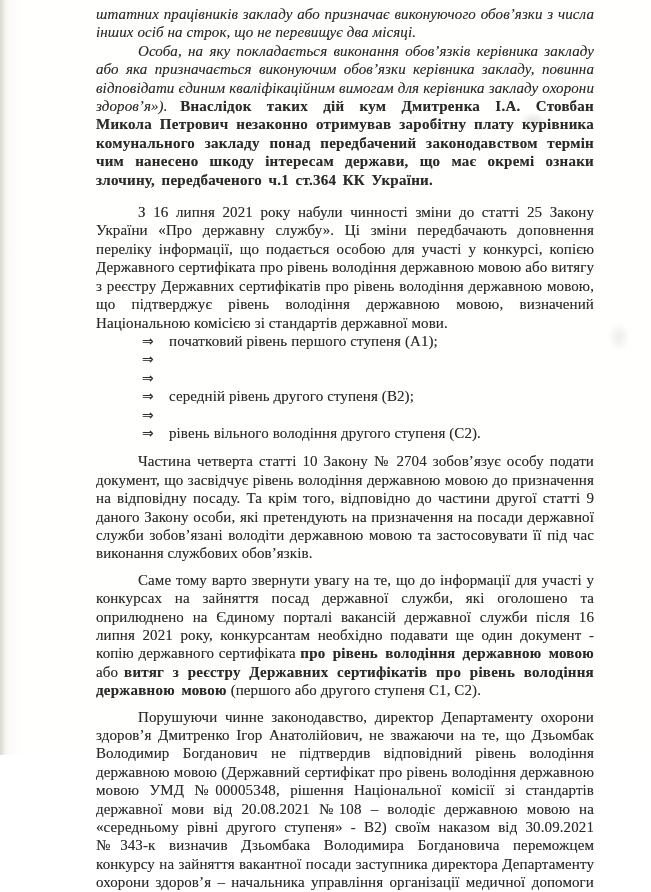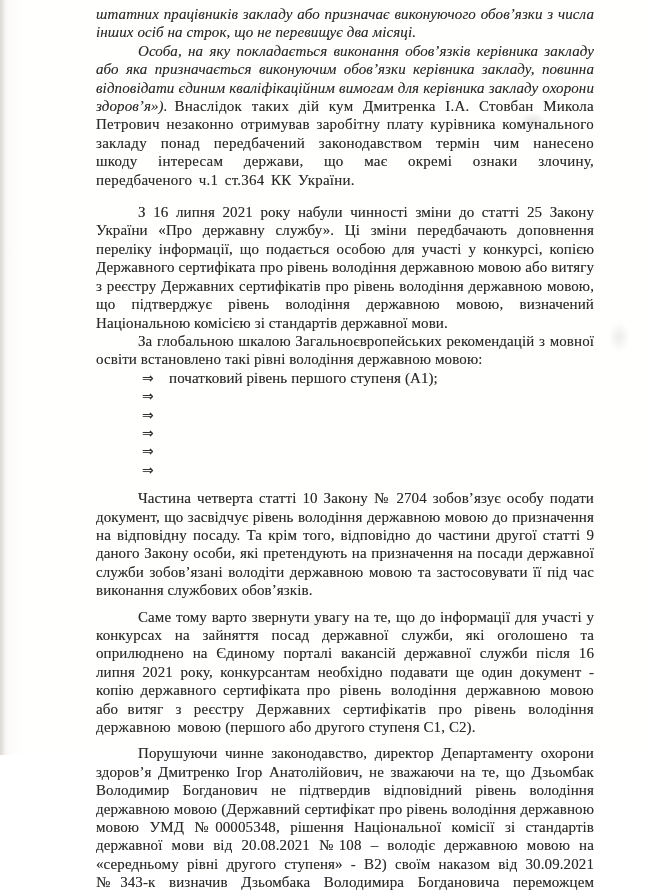--- a/index.html
+++ b/index.html
@@ -44,21 +44,21 @@
     color: #2c2b29;
     text-shadow: 0 0 0.5px rgba(40,40,38,0.45);
     letter-spacing: 0.1px;
   }
   p.para {
     margin: 0;
     padding: 0;
   }
   p.para.indent { text-indent: 42px; }
   .seg-i { font-style: italic; }
-  .seg-b { font-weight: normal; letter-spacing: 0.25px; word-spacing: 2.5px; }
+  .seg-b { font-weight: bold; letter-spacing: 0.25px; word-spacing: 2.5px; }
   .doc-list { margin: 0; padding: 0; }
   .list-row {
     display: flex;
     align-items: baseline;
     padding-left: 46px;
     text-align: left;
   }
   .list-row .marker {
     width: 27px;
     flex: 0 0 27px;
@@ -72,39 +72,40 @@
 
 <div class="page">
   <div class="scan-edge"></div>
   <div class="smudge s1"></div>
   <div class="smudge s2"></div>
   <div class="smudge s3"></div>
   <div class="doc-body">
       <p class="para"><span class="seg-i">штатних працівників закладу або призначає виконуючого обов’язки з числа інших осіб на строк, що не перевищує два місяці.</span></p>
       <p class="para indent"><span class="seg-i">Особа, на яку покладається виконання обов’язків керівника закладу або яка призначається виконуючим обов’язки керівника закладу, повинна відповідати єдиним кваліфікаційним вимогам для керівника закладу охорони здоров’я»). </span><span class="seg-b ">Внаслідок таких дій кум Дмитренка І.А. Стовбан Микола Петрович незаконно отримував заробітну плату курівника комунального закладу понад передбачений законодавством термін чим нанесено шкоду інтересам держави, що має окремі ознаки злочину, передбаченого ч.1 ст.364 КК України.</span></p>
       <p class="para indent" style="margin-top: 14px;"><span class="">З 16 липня 2021 року набули чинності зміни до статті 25 Закону України «Про державну службу». Ці зміни передбачають доповнення переліку інформації, що подається особою для участі у конкурсі, копією Державного сертифіката про рівень володіння державною мовою або витягу з реєстру Державних сертифікатів про рівень володіння державною мовою, що підтверджує рівень володіння державною мовою, визначений Національною комісією зі стандартів державної мови.</span></p>
-      <p class="para indent"><span class="">За глобальною шкалою Загальноєвропейських рекомендацій з мовної освіти встановлено такі рівні володіння державною мовою:</span></p>
       <div class="doc-list">
         <div class="list-row">
           <span class="marker">⇒</span>
           <span>початковий рівень першого ступеня (A1);</span>
         </div>
         <div class="list-row">
           <span class="marker">⇒</span>
         </div>
         <div class="list-row">
           <span class="marker">⇒</span>
         </div>
         <div class="list-row">
           <span class="marker">⇒</span>
+          <span>середній рівень другого ступеня (B2);</span>
         </div>
         <div class="list-row">
           <span class="marker">⇒</span>
         </div>
         <div class="list-row">
           <span class="marker">⇒</span>
+          <span>рівень вільного володіння другого ступеня (C2).</span>
         </div>
       </div>
       <p class="para indent" style="margin-top: 10px;"><span class="">Частина четверта статті 10 Закону № 2704 зобов’язує особу подати документ, що засвідчує рівень володіння державною мовою до призначення на відповідну посаду. Та крім того, відповідно до частини другої статті 9 даного Закону особи, які претендують на призначення на посади державної служби зобов’язані володіти державною мовою та застосовувати її під час виконання службових обов’язків.</span></p>
       <p class="para indent" style="margin-top: 8px;"><span class="">Саме тому варто звернути увагу на те, що до інформації для участі у конкурсах на зайняття посад державної служби, які оголошено та оприлюднено на Єдиному порталі вакансій державної служби після 16 липня 2021 року, конкурсантам необхідно подавати ще один документ - копію державного сертифіката </span><span class="seg-b ">про рівень володіння державною мовою</span><span class=""> або </span><span class="seg-b ">витяг з реєстру Державних сертифікатів про рівень володіння державною мовою</span><span class=""> (першого або другого ступеня С1, С2).</span></p>
       <p class="para indent" style="margin-top: 8px;"><span class="">Порушуючи чинне законодавство, директор Департаменту охорони здоров’я Дмитренко Ігор Анатолійович, не зважаючи на те, що Дзьомбак Володимир Богданович не підтвердив відповідний рівень володіння державною мовою (Державний сертифікат про рівень володіння державною мовою УМД №00005348, рішення Національної комісії зі стандартів державної мови від 20.08.2021 №108 – володіє державною мовою на «середньому рівні другого ступеня» - В2) своїм наказом від 30.09.2021 №343-к визначив Дзьомбака Володимира Богдановича переможцем конкурсу на зайняття вакантної посади заступника директора Департаменту охорони здоров’я – начальника управління організації медичної допомоги населенню та медицини катастроф.</span></p>
     </div>
 </div>
 
 </body></html>

